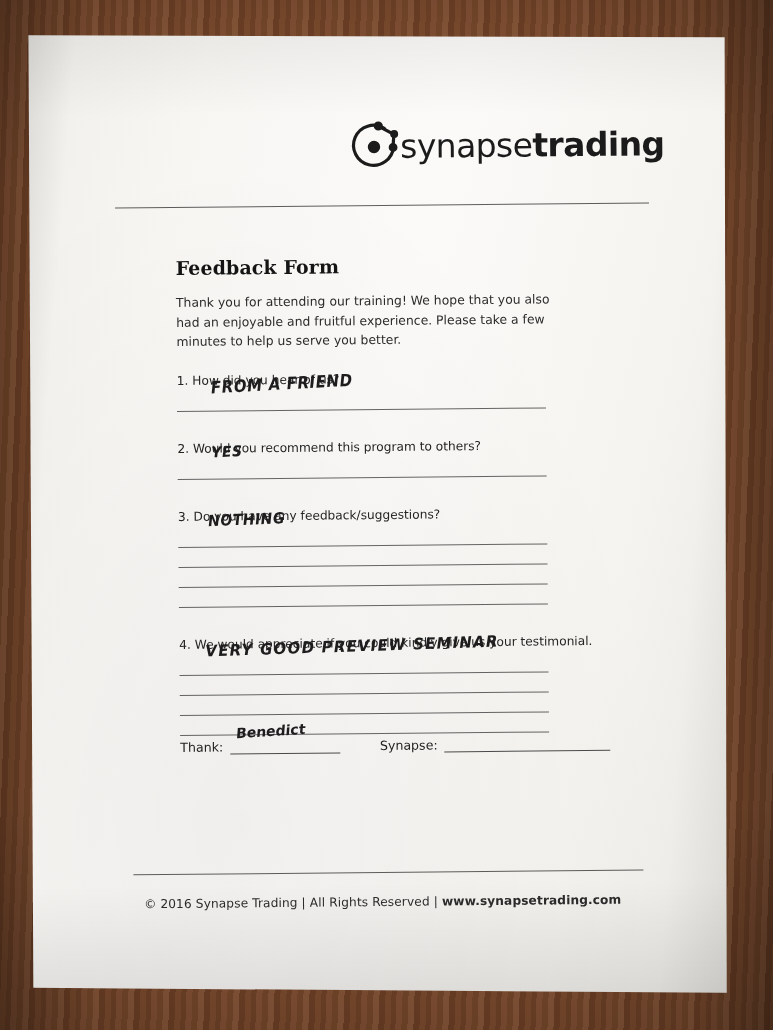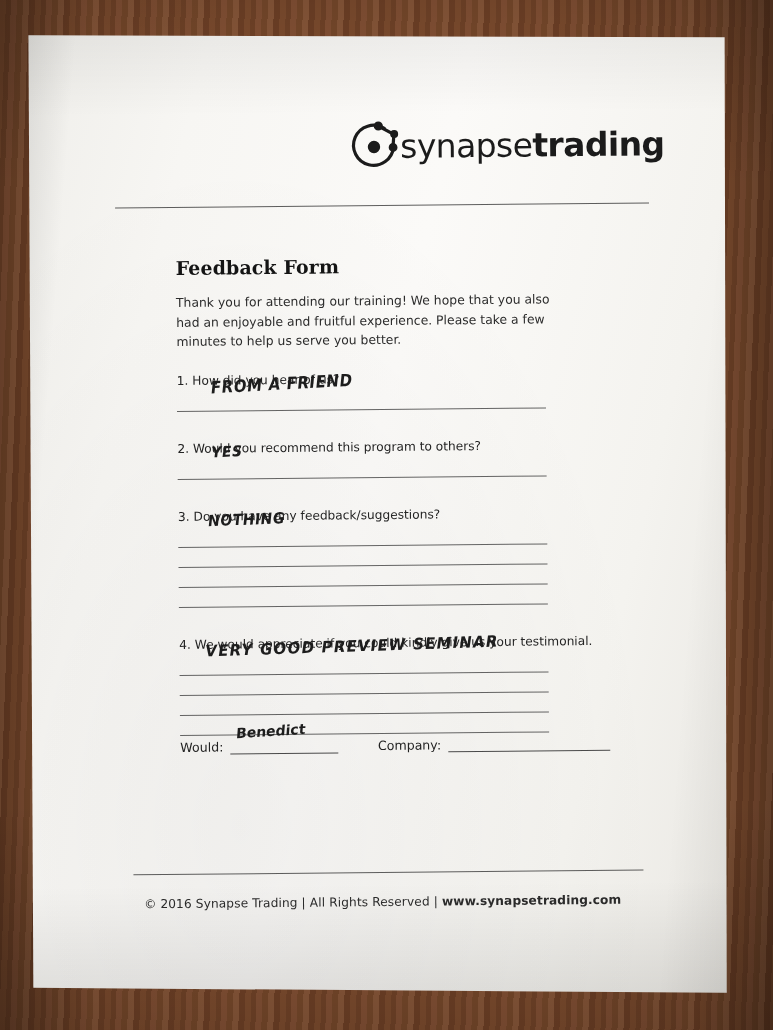--- a/index.html
+++ b/index.html
@@ -295,25 +295,25 @@
           <div class="aline mid"></div>
           <div class="aline mid"></div>
           <div class="aline mid"></div>
           <div class="aline mid"></div>
           <span class="hand hw4">VERY GOOD PREVIEW SEMINAR</span>
         </div>
       </div>
     </div>
 
     <div id="name-row">
-      <span class="field-label">Would:</span>
+      <span class="field-label">Thank:</span>
       <span class="field-line" id="name-line">
         <span class="hw-name">Benedict</span>
       </span>
-      <span class="field-label">Company:</span>
+      <span class="field-label">Synapse:</span>
       <span class="field-line" id="company-line"></span>
     </div>
 
     <div class="hrule" id="rule-foot"></div>
 
     <div id="footer">
       <span>© 2016 Synapse Trading</span>
       <span>|</span>
       <span>All Rights Reserved</span>
       <span>|</span>

